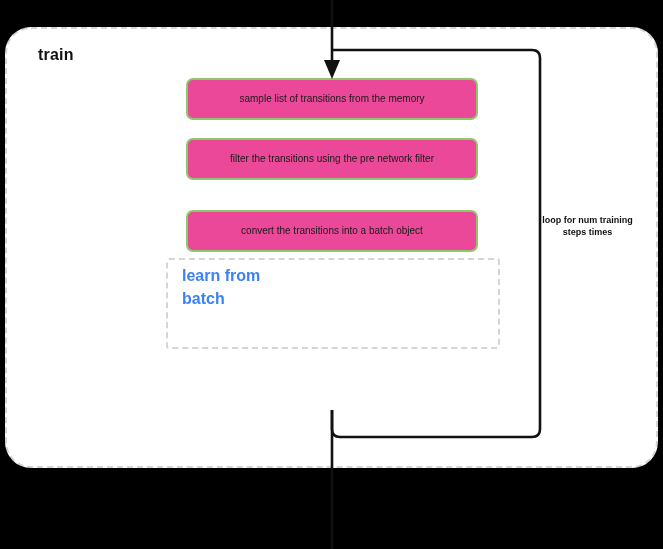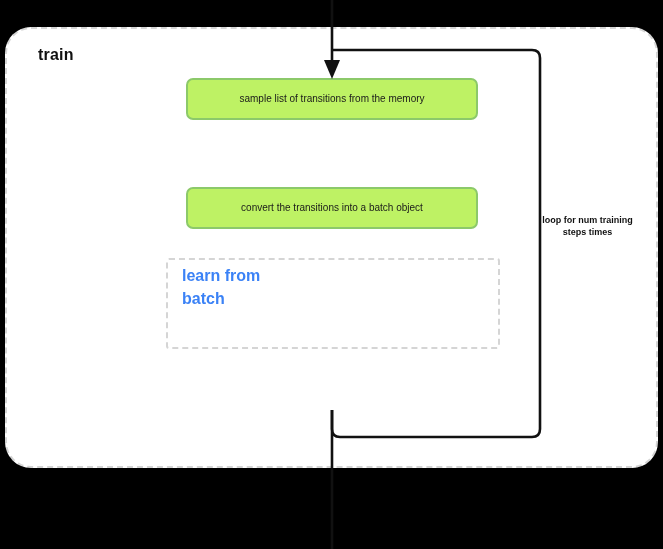--- a/index.html
+++ b/index.html
@@ -47,37 +47,37 @@
     white-space: nowrap;
   }
 
   
   .proc-box {
     position: absolute;
     left: 186px;
     width: 292px;
     height: 42px;
     box-sizing: border-box;
-    background: #bef264;
+    background: #ec4899;
     border: 2px solid #8cc96a;
     border-radius: 7px;
     display: flex;
     align-items: center;
     justify-content: center;
   }
   .proc-box span {
     font-size: 10px;
     color: #1a1a1a;
     line-height: 1.2;
     text-align: center;
     white-space: nowrap;
   }
   .box-1 { top: 78px; }
   .box-2 { top: 138px; }
-  .box-3 { top: 187px; }
+  .box-3 { top: 210px; }
   .box-5 { top: 368px; }
 
   
   .group-box {
     position: absolute;
     left: 166px;
     top: 258px;
     width: 334px;
     height: 91px;
     box-sizing: border-box;
@@ -126,20 +126,23 @@
 <div id="canvas">
 
   <div class="outer-container"></div>
 
   <div class="container-title">train</div>
 
   <div class="proc-box box-1">
     <span>sample list of transitions from the memory</span>
   </div>
 
+  <div class="proc-box box-2">
+    <span>filter the transitions using the pre network filter</span>
+  </div>
 
   <div class="proc-box box-3">
     <span>convert the transitions into a batch object</span>
   </div>
 
   <div class="group-box"></div>
   <div class="group-title">learn from batch</div>
 
 
   <svg id="connectors" viewBox="0 0 663 549">

